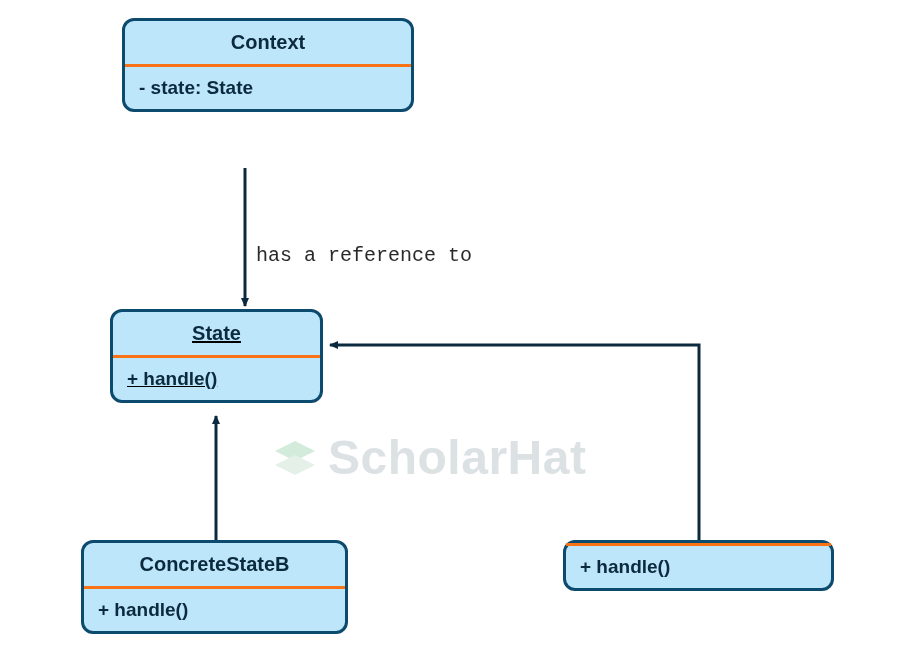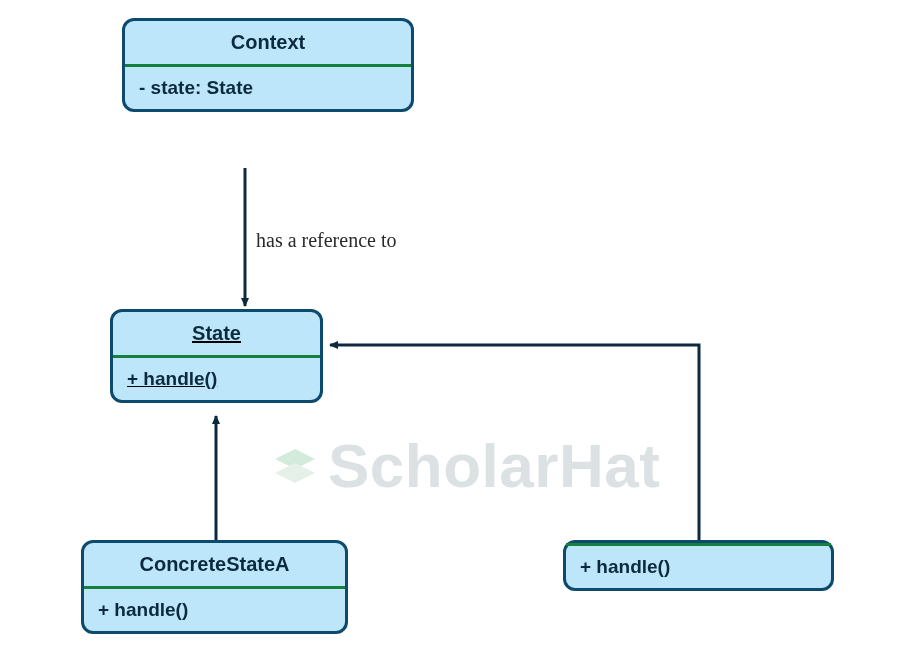--- a/index.html
+++ b/index.html
@@ -20,38 +20,39 @@
     box-sizing: border-box;
   }
   .uml-title {
     font-weight: 700;
     font-size: 20px;
     text-align: center;
     padding: 10px 8px;
     color: #0c2a3e;
   }
   .uml-row {
-    border-top: 3px solid #15803d;
+    border-top: 3px solid #f97316;
     font-size: 19px;
     font-weight: 600;
     color: #0c2a3e;
     padding: 10px 14px;
   }
   .edge-label {
     position: absolute;
-    font-family: Liberation Serif, serif;
+    font-family: Liberation Mono, monospace;
     font-size: 20px;
     color: #2a2a2a;
     white-space: nowrap;
+    margin-top: 15px;
   }
   .watermark {
     position: absolute;
     left: 270px;
     top: 430px;
-    font-size: 62px;
+    font-size: 48px;
     font-weight: 600;
     color: #d9dee2;
     letter-spacing: 0.5px;
     display: flex;
     align-items: center;
     gap: 8px;
     opacity: 0.9;
     user-select: none;
     pointer-events: none;
   }
@@ -94,19 +95,19 @@
 </div>
 
 <div class="edge-label" style="left:256px; top:229px;">has a reference to</div>
 
 <div class="uml-box" style="left:110px; top:309px; width:213px;text-decoration:underline;">
   <div class="uml-title">State</div>
   <div class="uml-row">+ handle()</div>
 </div>
 
 <div class="uml-box" style="left:81px; top:540px; width:267px;">
-  <div class="uml-title">ConcreteStateA</div>
+  <div class="uml-title">ConcreteStateB</div>
   <div class="uml-row">+ handle()</div>
 </div>
 
 <div class="uml-box" style="left:563px; top:540px; width:271px;">
   <div class="uml-row">+ handle()</div>
 </div>
 
 </body></html>

